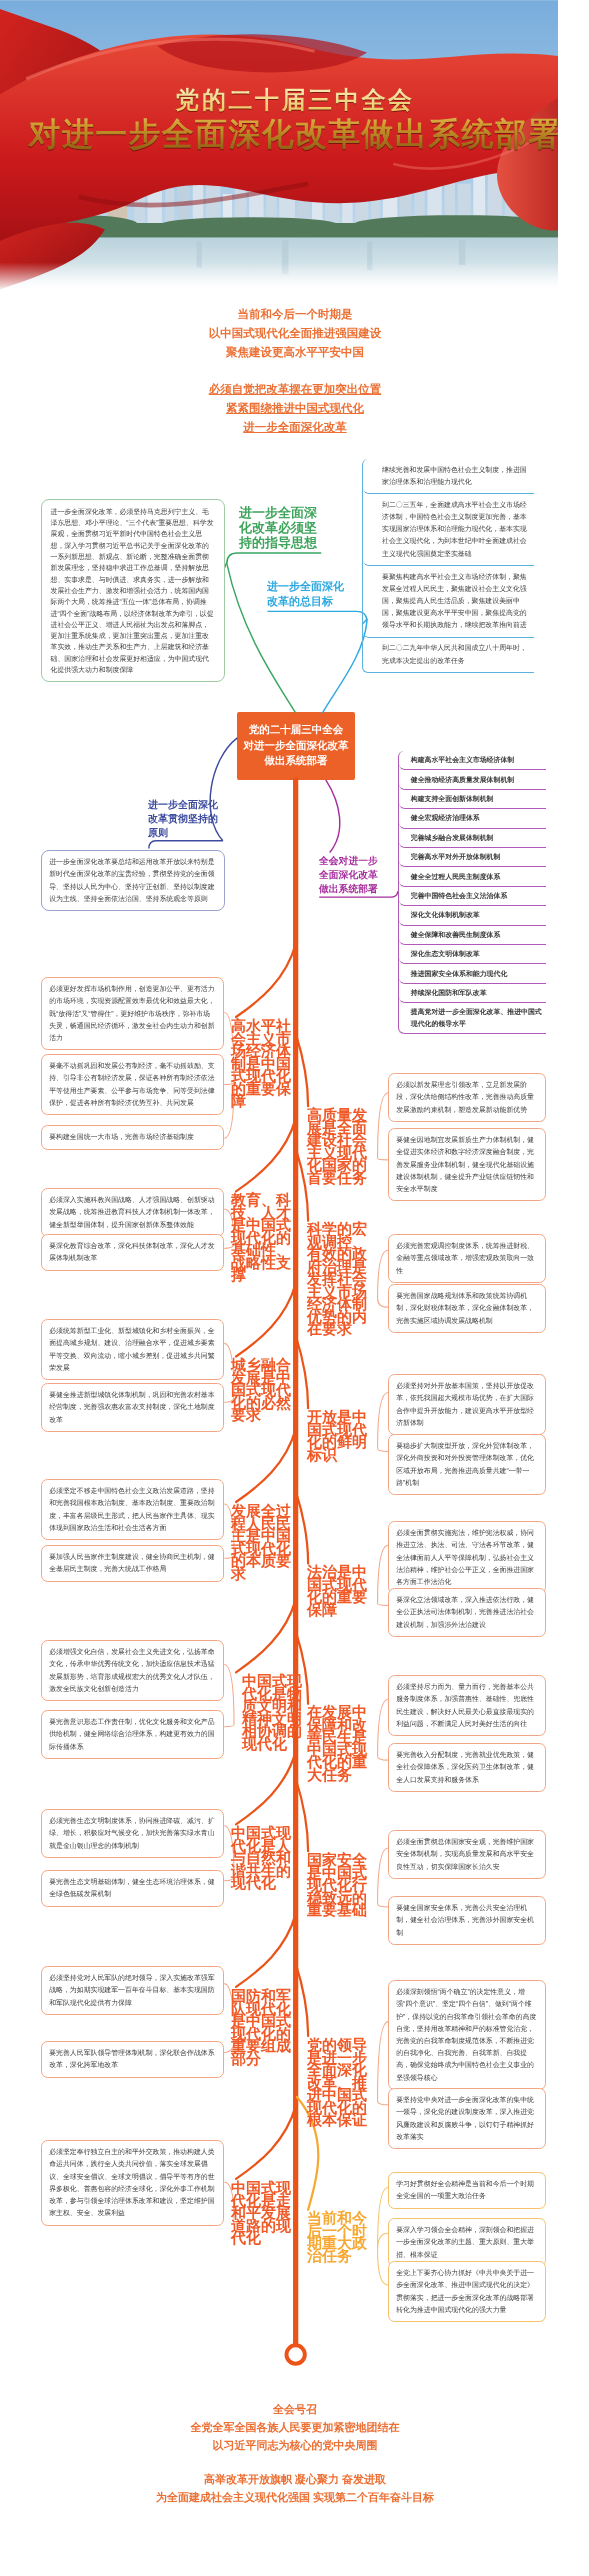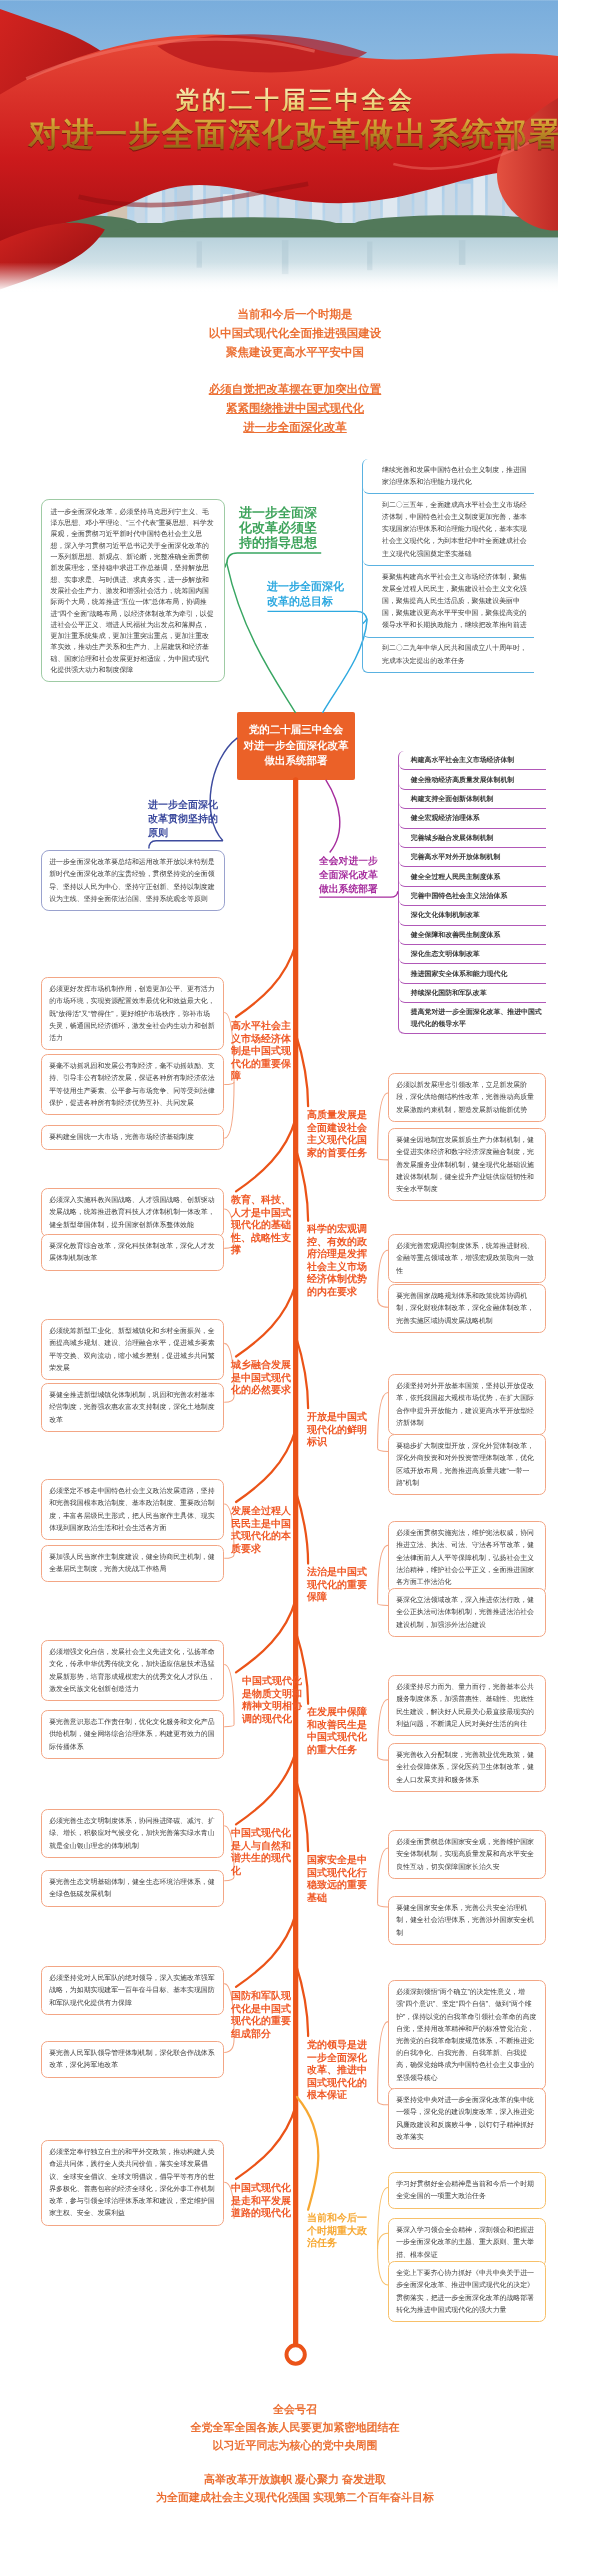--- a/index.html
+++ b/index.html
@@ -22,21 +22,21 @@
   .wires{position:absolute;left:0;top:0;z-index:1;pointer-events:none;}
   .node,.b,.lbl,.blist{z-index:2;}
   .center-node{position:absolute;left:237px;top:712px;width:118px;height:68px;
       background:#EB6128;border-radius:2px;color:#fff;font-weight:bold;font-size:10.5px;
       line-height:15.7px;text-align:center;padding-top:9.8px;box-sizing:border-box;position:absolute;}
   .node{position:absolute;font-weight:bold;}
   .node.green{color:#3FA45C;font-size:13px;line-height:15px;}
   .node.blue{color:#2EA9E0;font-size:11px;line-height:15px;}
   .node.indigo{color:#3D4B9E;font-size:10px;line-height:13.8px;}
   .node.magenta{color:#A62D9E;font-size:9.8px;line-height:13.8px;}
-  .lbl{position:absolute;color:#F05A28;font-weight:bold;font-size:10px;line-height:12.5px;}
+  .lbl{position:absolute;color:#F05A28;font-weight:bold;font-size:15px;line-height:12.5px;}
   .lbl.amber{color:#F7A832;}
   .b{position:absolute;box-sizing:border-box;background:#fff;border:1px solid #F3A685;
      border-radius:6.6px;padding:5.2px 7.2px;font-size:6.9px;line-height:12.2px;color:#3B3B3B;
      font-weight:500;text-align:left;}
   .b.lcol{left:41px;width:183px;}
   .b.rcol{left:388px;width:158px;}
   .b.green{border-color:#9ECBA4;border-radius:7.9px;line-height:11.3px;padding:5.9px 8.5px;}
   .b.indigo{border-color:#9AA2CE;border-radius:7.9px;}
   .b.amber{border-color:#F7C06A;}
   .blist{position:absolute;box-sizing:border-box;}

